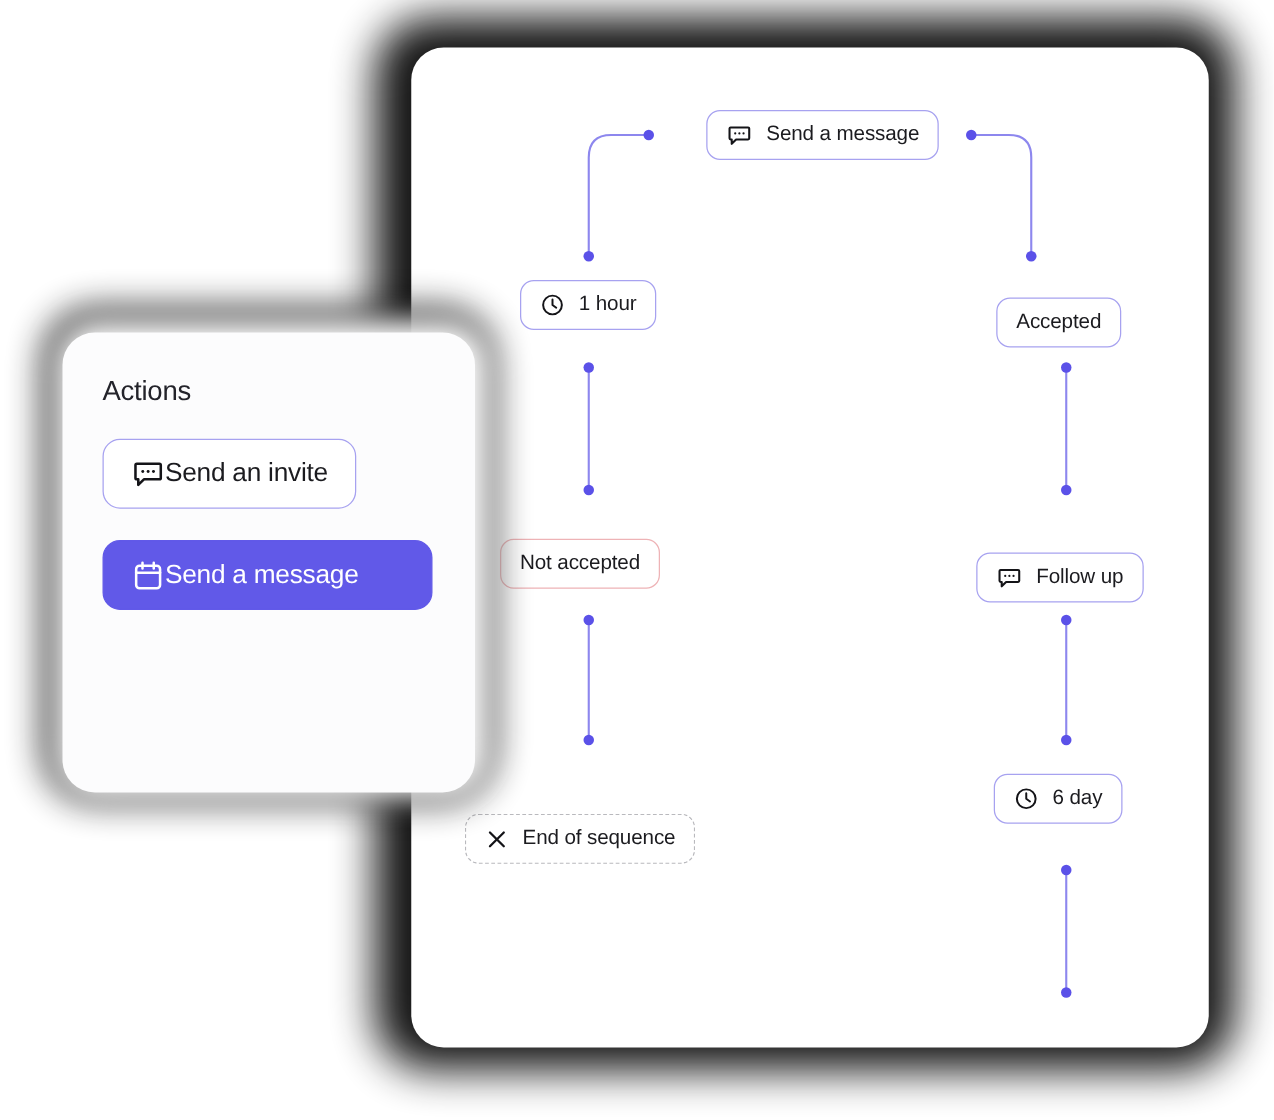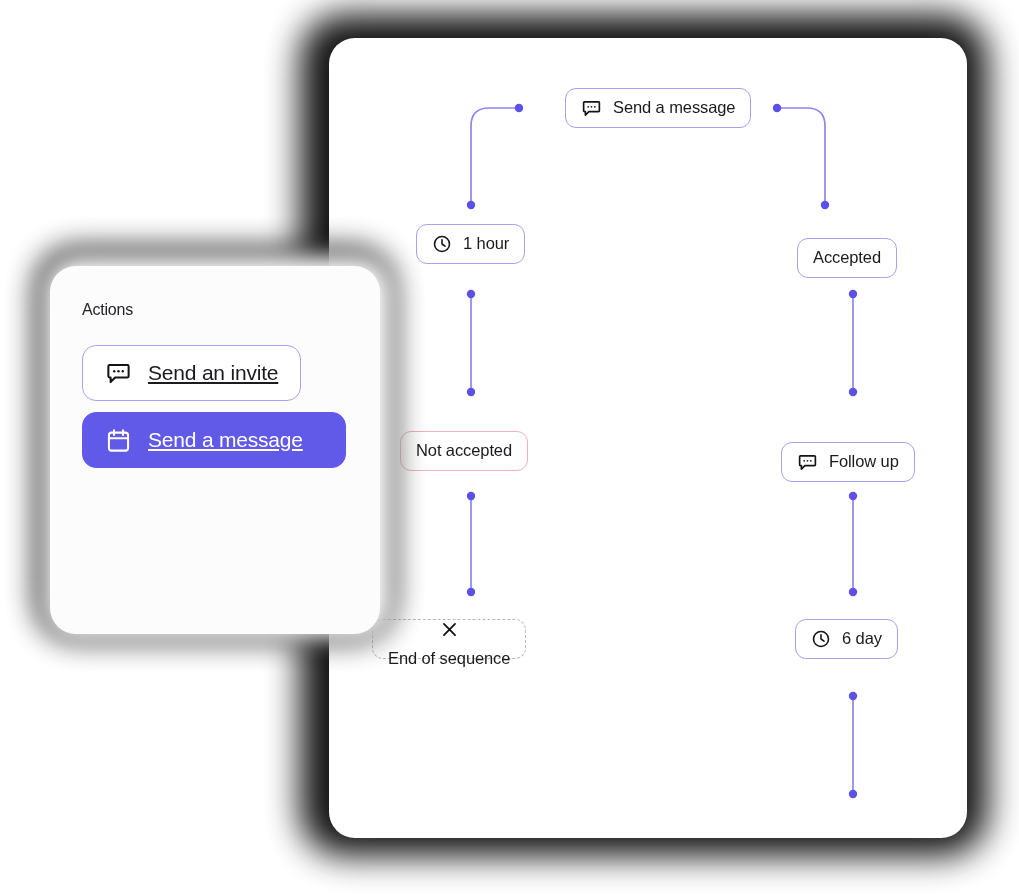--- a/index.html
+++ b/index.html
@@ -62,21 +62,21 @@
   }
   .node .label { line-height: 1; padding-bottom: 1px; }
   .node svg { display: block; flex: none; }
 
   
   #node-send-message { left: 565px; top: 88px; }
   #node-1-hour      { left: 416px; top: 224px; justify-content: space-between; }
   #node-accepted    { left: 797px; top: 238px; }
   #node-not-accepted{ left: 400px; top: 431px; }
   #node-follow-up   { left: 781px; top: 442px; }
-  #node-end-seq     { left: 372px; top: 619px; flex-direction: column; }
+  #node-end-seq     { left: 372px; top: 651px; }
   #node-1-day       { left: 795px; top: 619px; }
 
   
   #connectors {
     position: absolute;
     left: 329px;
     top: 38px;
     width: 638px;
     height: 800px;
     overflow: visible;
@@ -117,44 +117,42 @@
     left: 50px;
     top: 266px;
     width: 330px;
     height: 368px;
     background: #fcfcfd;
     border-radius: 26px;
     box-sizing: border-box;
     padding: 36px 32px 0 32px;
   }
   #actions-title {
-    font-size: 16px;
+    font-size: 22px;
     color: #23232a;
     letter-spacing: -0.2px;
     margin: 0 0 27px 0;
     font-weight: 400;
     line-height: 1;
   }
   .action-btn {
     box-sizing: border-box;
     display: flex;
     align-items: center;
-    gap: 16px;
     height: 56px;
     border-radius: 14px;
     border: 1.5px solid #a7a2f0;
     background: #ffffff;
     padding: 0 22px;
-    margin-bottom: 11px;
+    margin-bottom: 25px;
     font-size: 21px;
     color: #1b1b1f;
     letter-spacing: -0.2px;
     white-space: nowrap;
     width: fit-content;
-    text-decoration: underline;
   }
   .action-btn.primary {
     background: #6159e8;
     border-color: #6159e8;
     color: #ffffff;
     width: 264px;
   }
   .action-btn svg { display: block; flex: none; }
   .action-btn .label { line-height: 1; padding-bottom: 2px; }
 </style>

